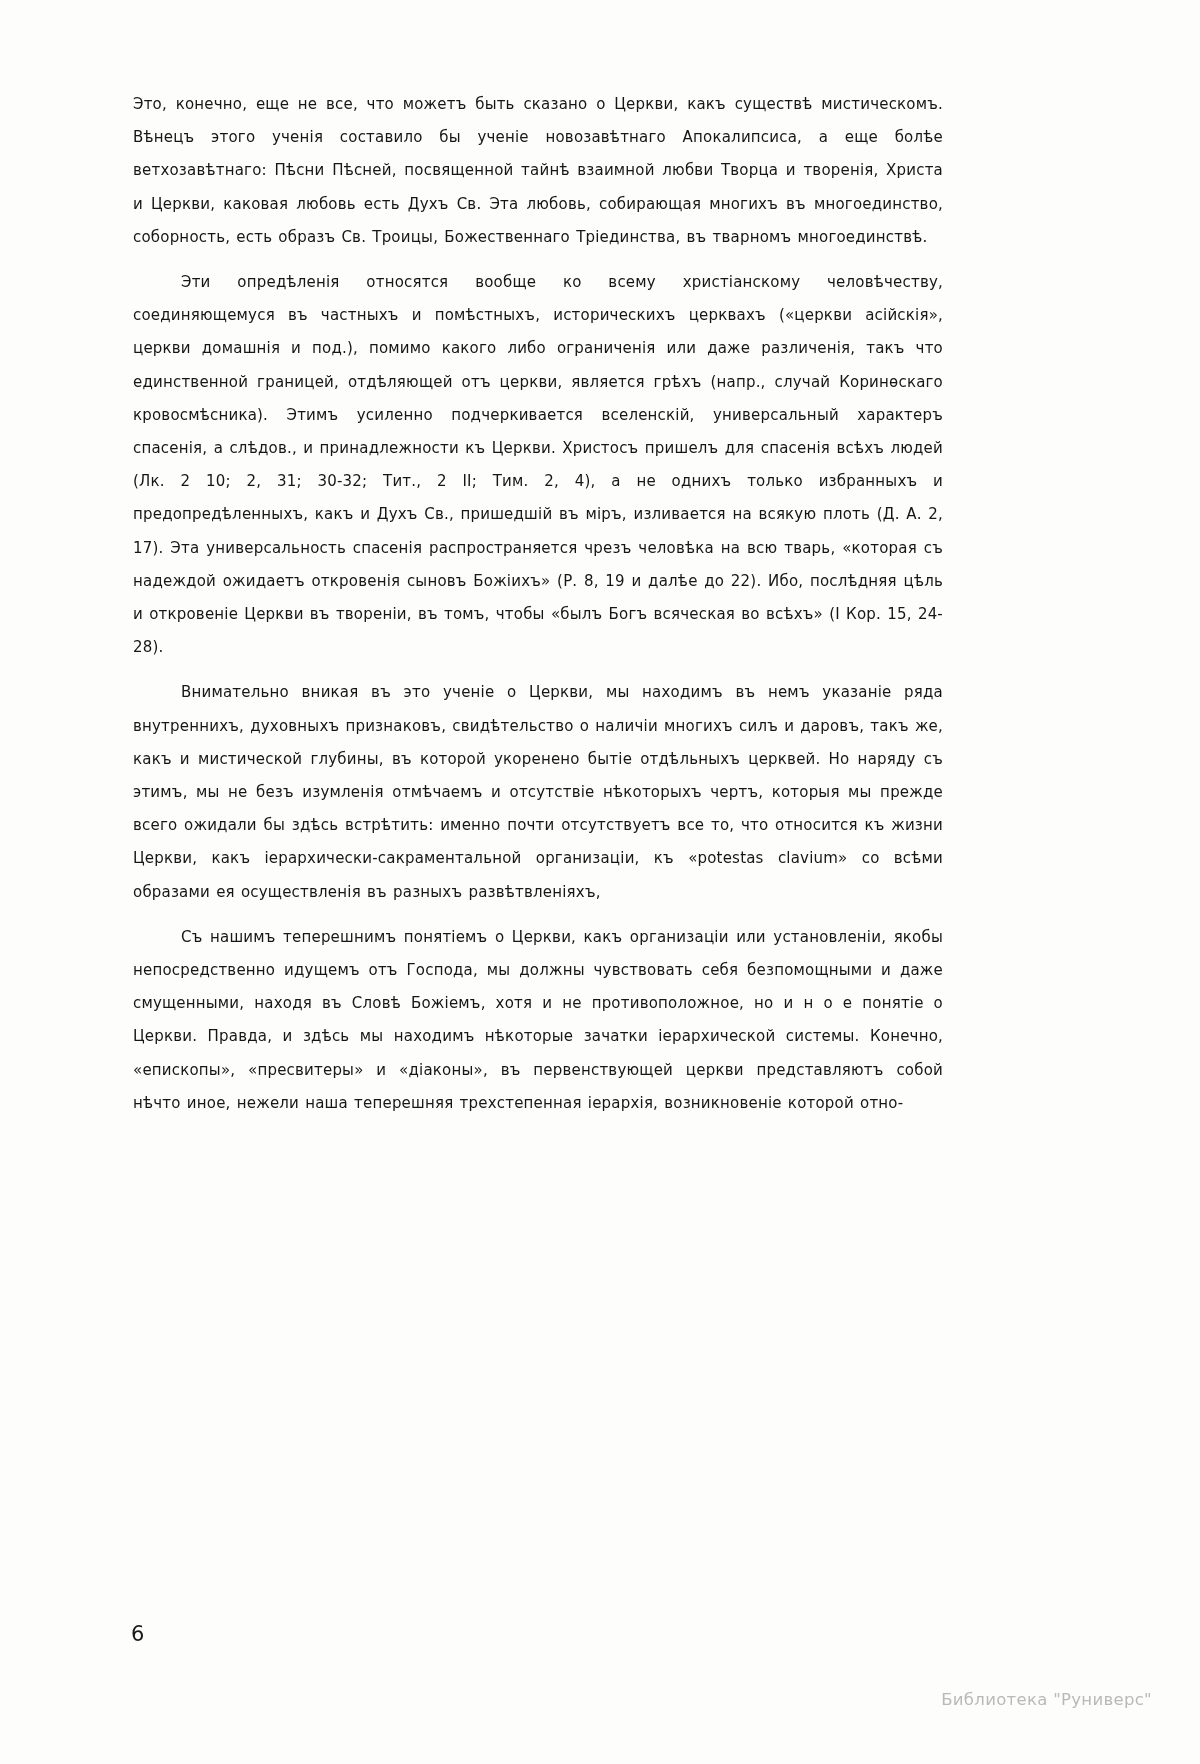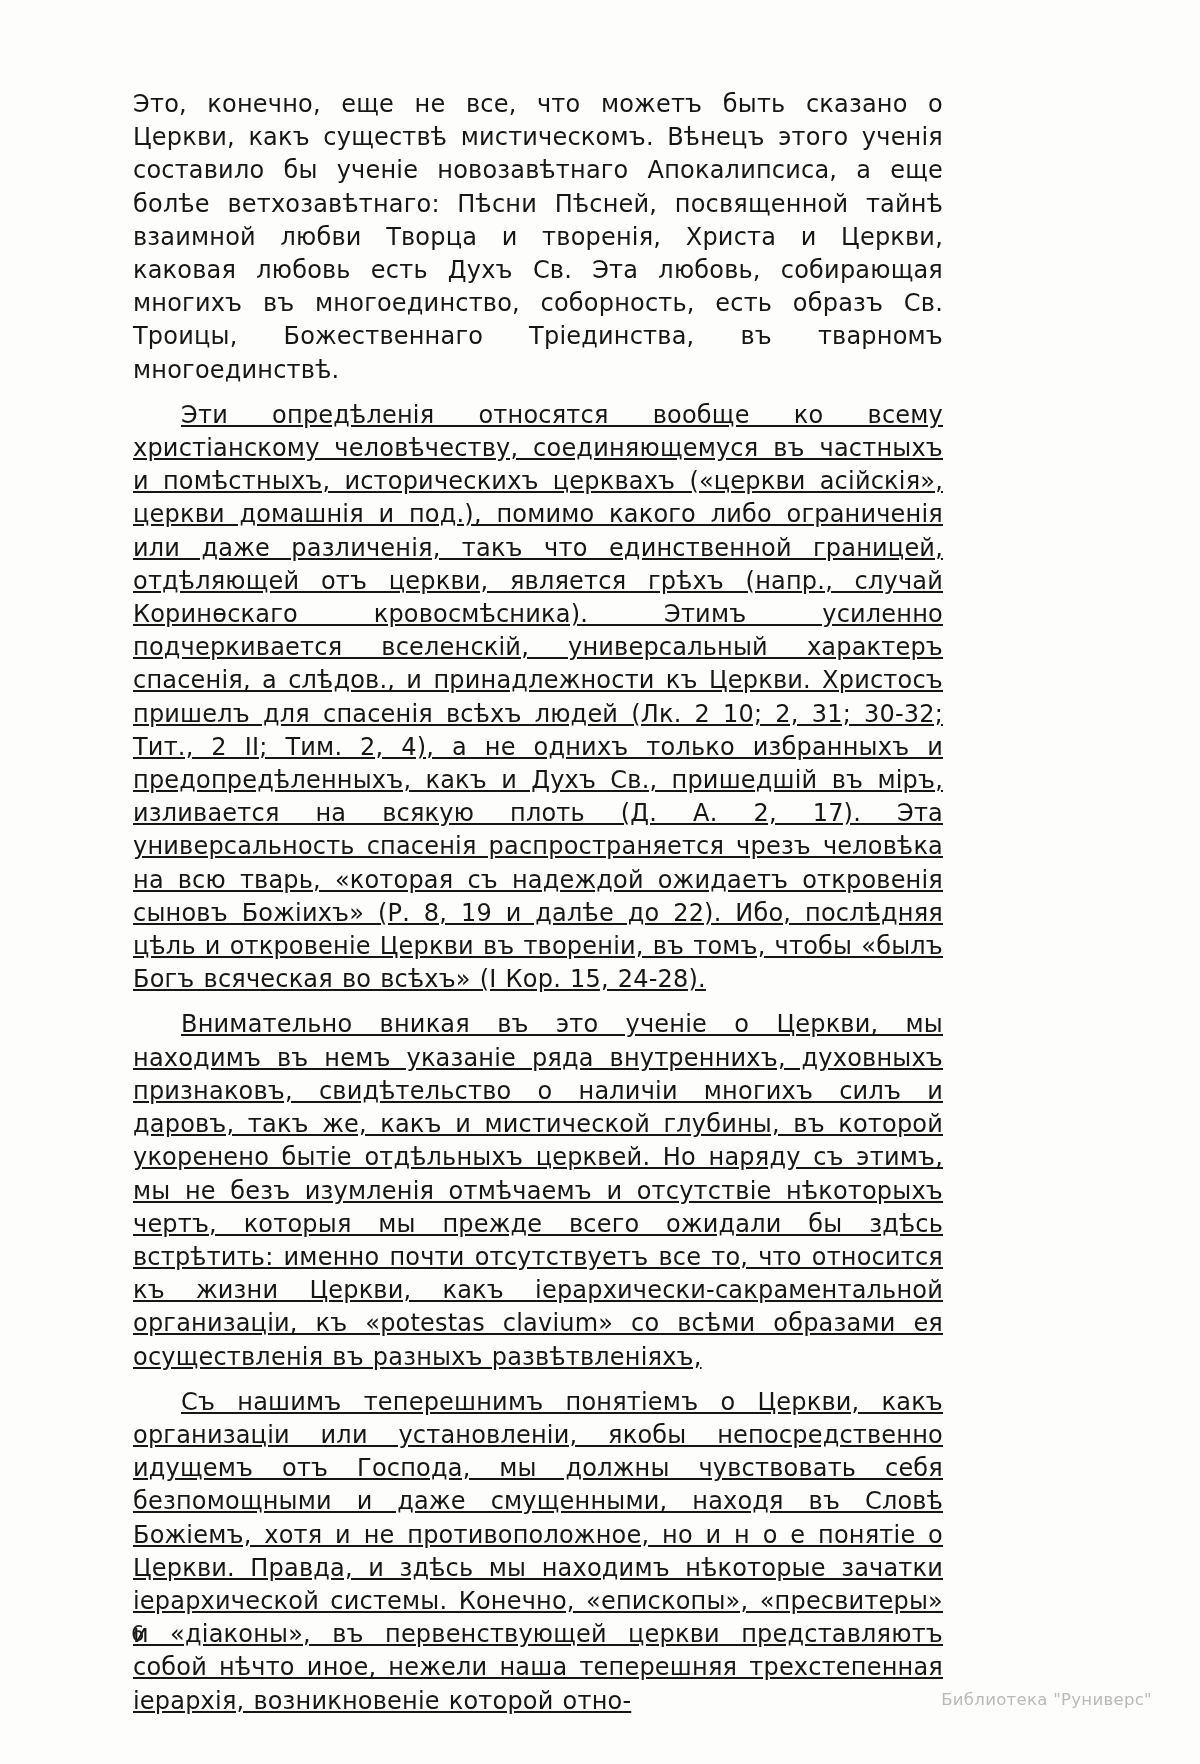--- a/index.html
+++ b/index.html
@@ -23,34 +23,33 @@
     background: #fdfdfc;
   }
   .text-column {
     position: absolute;
     left: 133px;
     top: 88px;
     width: 810px;
   }
   .para {
     margin: 0 0 1px 0;
-    font-size: 24px;
+    font-size: 15px;
     line-height: 33.2px;
     text-align: justify;
     text-justify: inter-word;
     letter-spacing: 0.2px;
     color: #161616;
     word-spacing: 1.2px;
   }
   .para.indent {
     text-indent: 48px;
   }
   .para + .para {
     margin-top: 12px;
-    text-decoration: underline;
   }
   .page-number {
     position: absolute;
     left: 131px;
     top: 1622px;
     font-size: 21px;
     color: #1a1a1a;
     font-family: "DejaVu Sans", sans-serif;
   }
   .watermark {

